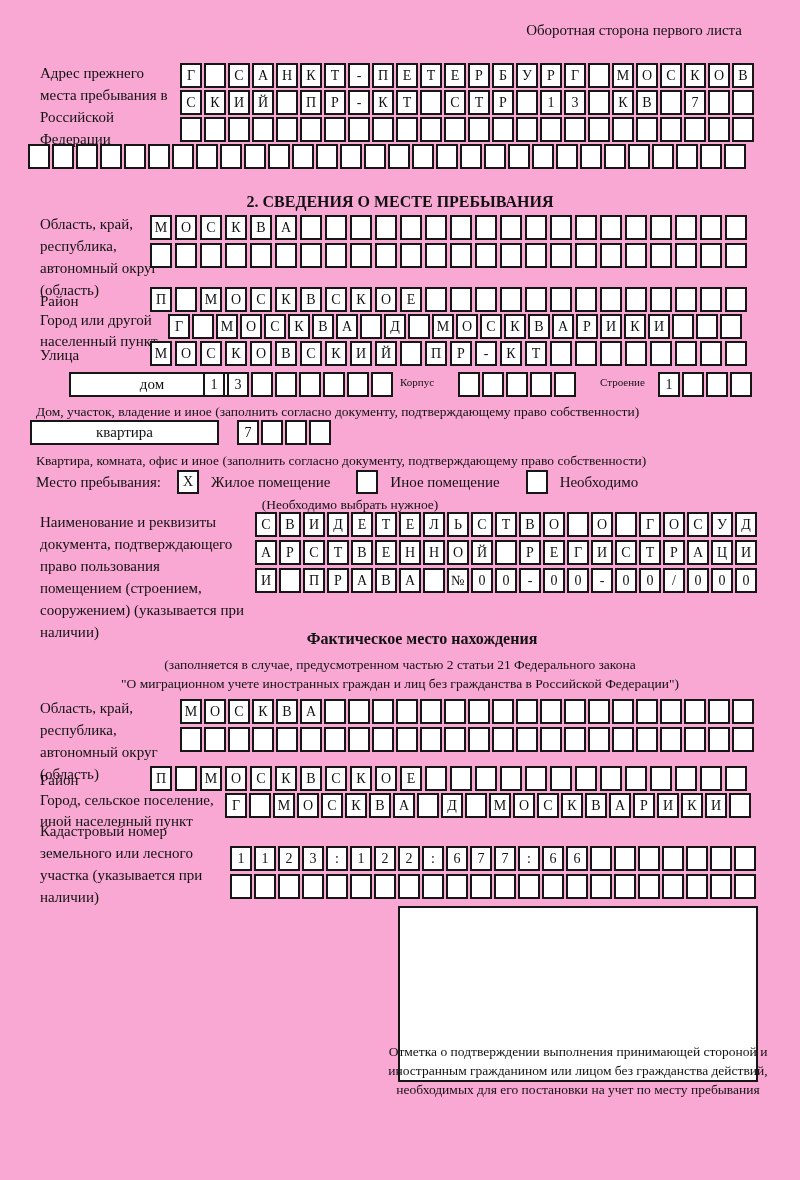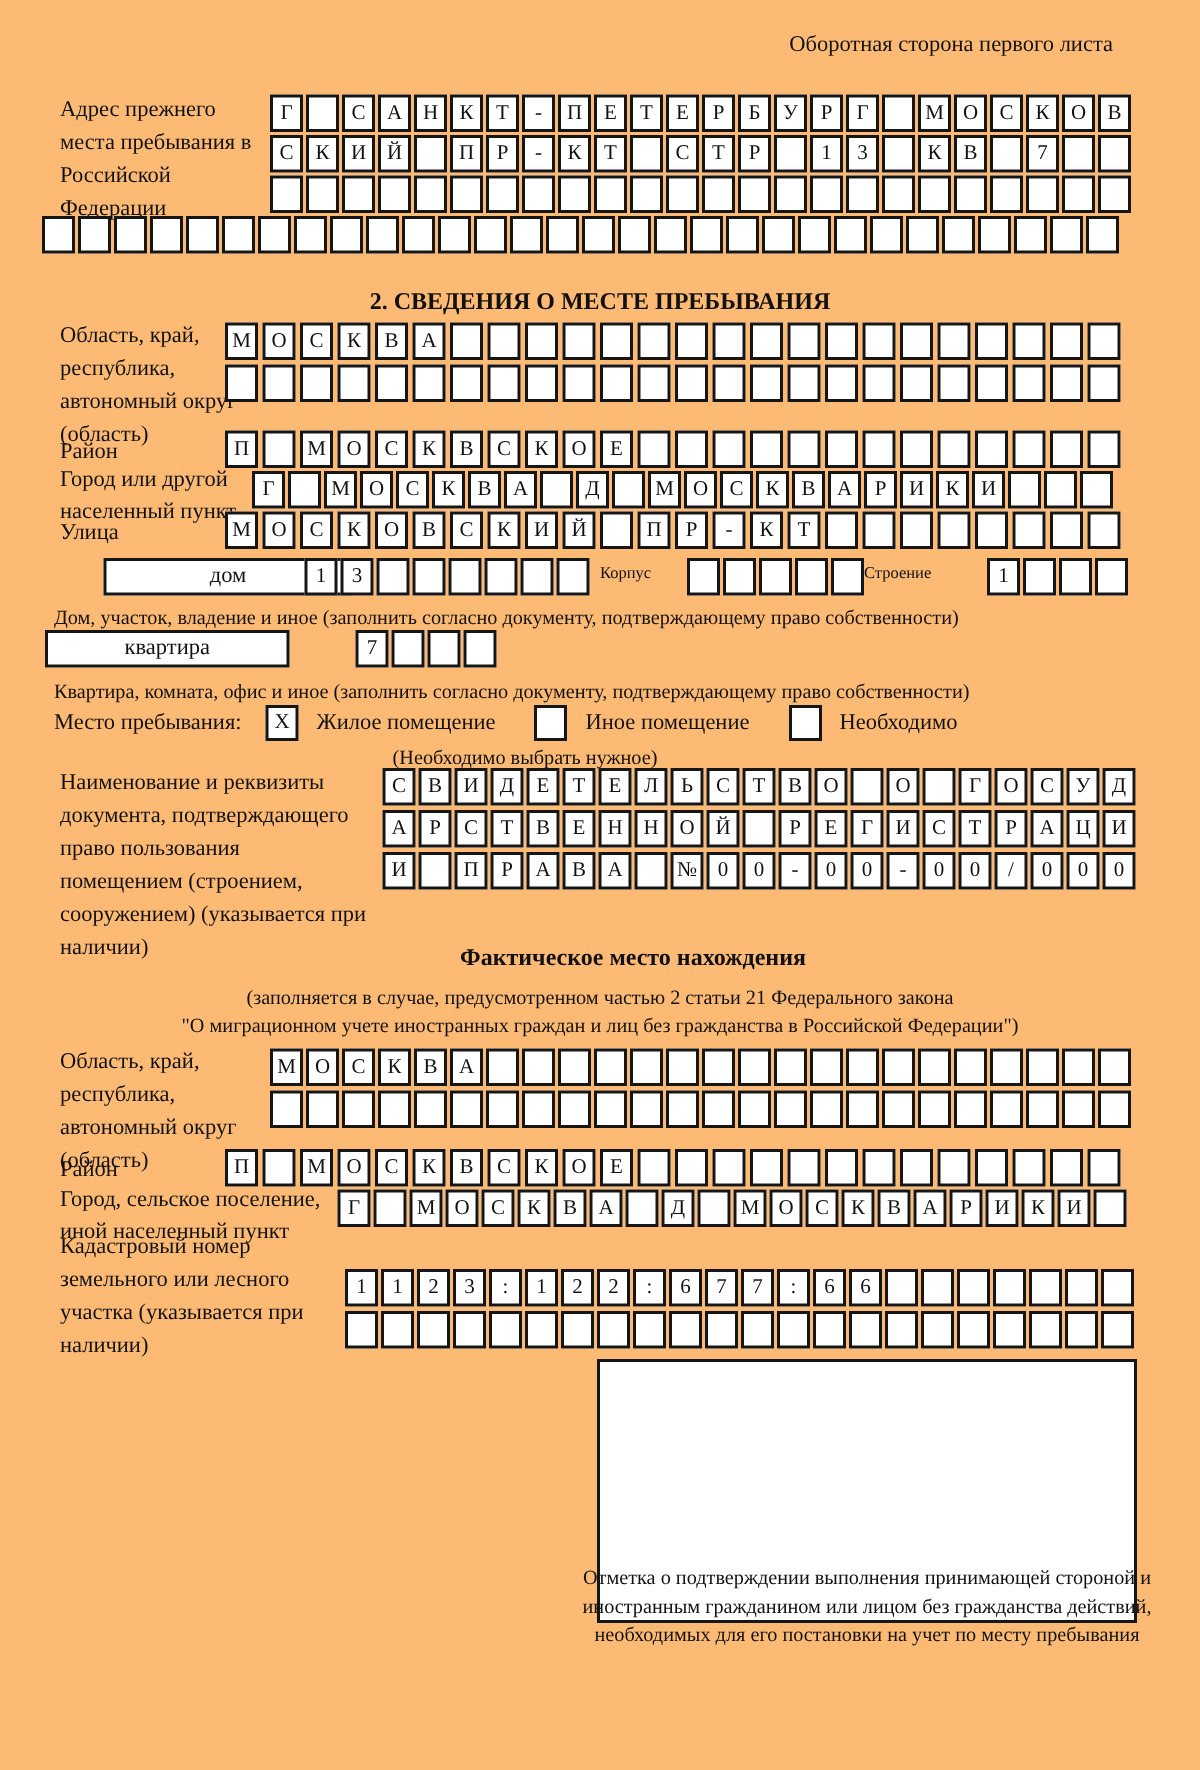--- a/index.html
+++ b/index.html
@@ -1,17 +1,17 @@
 <!DOCTYPE html>
 <html lang="ru"><head>
 <meta charset="utf-8">
 <style>
   html,body{margin:0;padding:0;background:#ffffff;}
   .page{
-    position:relative;width:800px;height:1180px;background:#fdba74;
+    position:relative;width:800px;height:1180px;background:#f9a8d4;
     font-family:"Liberation Serif","DejaVu Serif",serif;color:#111;
     overflow:hidden;
   }
   *{box-sizing:border-box;}
   .lbl{position:absolute;font-size:15px;line-height:22px;}
   .lbl2{position:absolute;font-size:15px;line-height:21px;}
   .caption{position:absolute;font-size:13.5px;line-height:18px;}
   .center{left:0;width:800px;text-align:center;}
   .title{position:absolute;font-size:16px;font-weight:bold;}
   .note{position:absolute;font-size:15px;}
@@ -307,30 +307,30 @@
       <div class="cell"></div>
     </div>
   <div class="inline-lbl" style="left:400px;top:376px;">Корпус</div>
   <div class="row" style="left:458px;top:372px;">
       <div class="cell"></div>
       <div class="cell"></div>
       <div class="cell"></div>
       <div class="cell"></div>
       <div class="cell"></div>
     </div>
-  <div class="inline-lbl" style="left:576px;top:376px;text-align:center;">Строение</div>
+  <div class="inline-lbl" style="left:600px;top:376px;text-align:center;">Строение</div>
   <div class="row" style="left:658px;top:372px;">
       <div class="cell">1</div>
       <div class="cell"></div>
       <div class="cell"></div>
       <div class="cell"></div>
     </div>
   <div class="caption" style="left:36px;top:403px;text-align:right;">Дом, участок, владение и иное (заполнить согласно документу, подтверждающему право собственности)</div>
 
-  <div class="bigbox" style="left:30px;top:420px;width:163px;">квартира</div>
+  <div class="bigbox" style="left:30px;top:420px;width:189px;">квартира</div>
   <div class="row" style="left:237px;top:420px;">
       <div class="cell">7</div>
       <div class="cell"></div>
       <div class="cell"></div>
       <div class="cell"></div>
     </div>
   <div class="caption" style="left:36px;top:452px;">Квартира, комната, офис и иное (заполнить согласно документу, подтверждающему право собственности)</div>
 
   <div class="opts" style="left:36px;top:470px;">
     <span>Место пребывания:</span>

